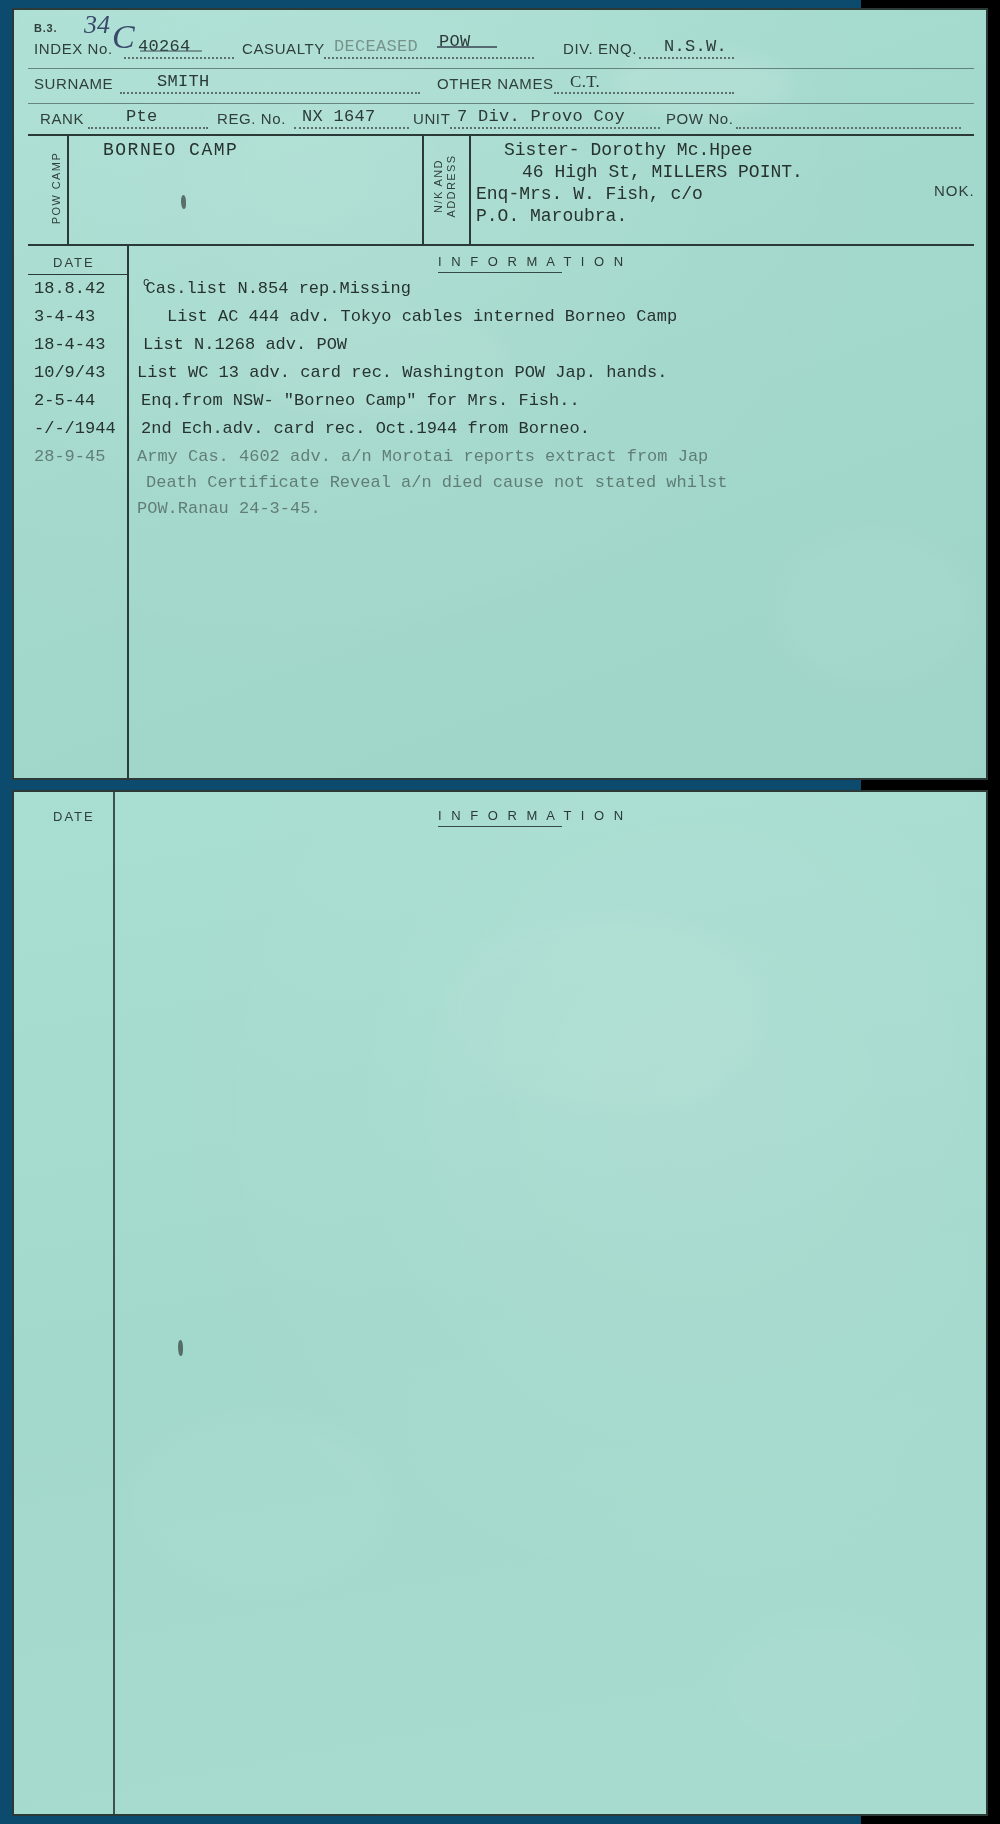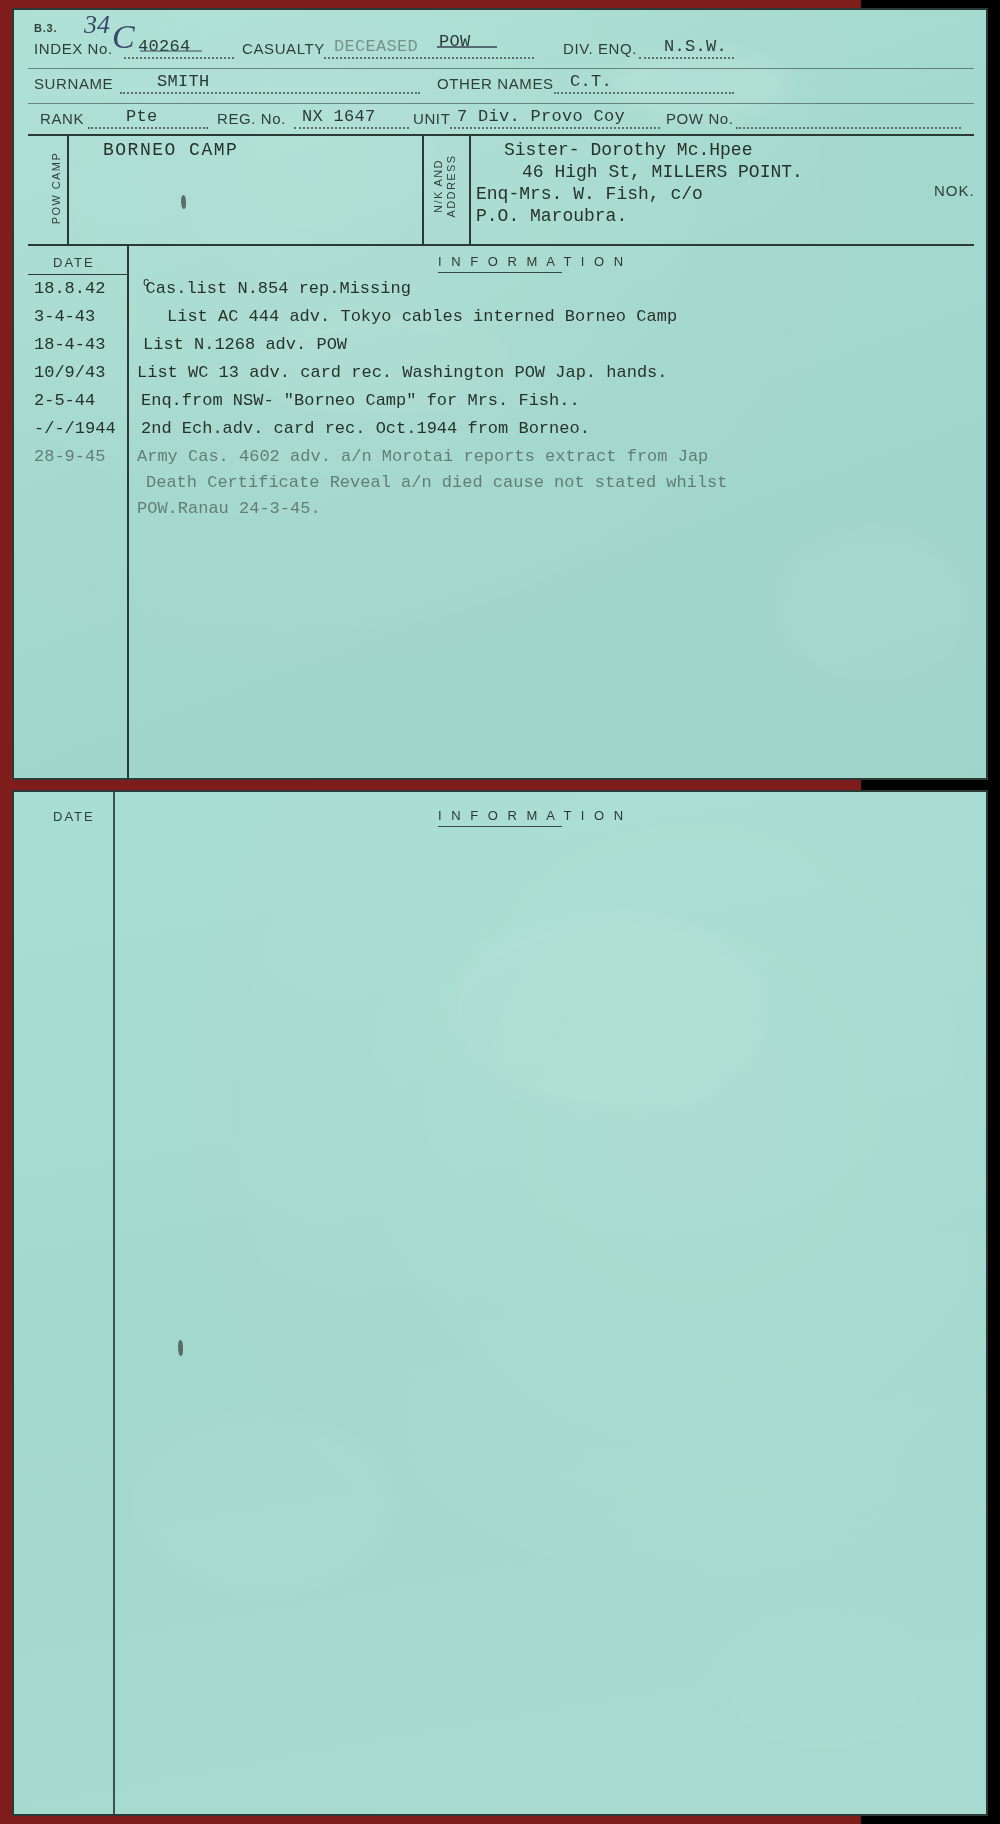--- a/index.html
+++ b/index.html
@@ -10,21 +10,21 @@
   body {
     width: 1000px;
     height: 1824px;
     font-family: "Liberation Sans", sans-serif;
     overflow: hidden;
   }
   .page {
     position: relative;
     width: 861px;
     height: 1824px;
-    background: #7f1d1d;
+    background: #0c4a6e;
   }
 
   
   .card {
     position: absolute;
     background: #a8dbd0;
     box-sizing: border-box;
     overflow: hidden;
   }
   .card-front {
@@ -215,21 +215,21 @@
     <div class="typed" style="position:absolute;left:650px;top:27px;">N.S.W.</div>
 
     <div class="hline" style="left:14px;top:58px;width:946px;height:1px;opacity:.55;"></div>
 
     <div class="lbl" style="position:absolute;left:20px;top:65px;">SURNAME</div>
     <div class="dots" style="left:106px;top:82px;width:300px;"></div>
     <div class="typed" style="position:absolute;left:143px;top:62px;">SMITH</div>
 
     <div class="lbl" style="position:absolute;left:423px;top:65px;">OTHER NAMES</div>
     <div class="dots" style="left:540px;top:82px;width:180px;"></div>
-    <div class="typed" style="position:absolute;left:556px;top:62px;">C.T.</div>
+    <div class="typed" style="position:absolute;left:556px;top:62px;font-family:Liberation Serif, serif;">C.T.</div>
 
     <div class="hline" style="left:14px;top:93px;width:946px;height:1px;opacity:.55;"></div>
 
     <div class="lbl" style="position:absolute;left:26px;top:100px;">RANK</div>
     <div class="dots" style="left:74px;top:117px;width:120px;"></div>
     <div class="typed" style="position:absolute;left:112px;top:97px;">Pte</div>
 
     <div class="lbl" style="position:absolute;left:203px;top:100px;">REG. No.</div>
     <div class="dots" style="left:280px;top:117px;width:115px;"></div>
     <div class="typed" style="position:absolute;left:288px;top:97px;">NX 1647</div>

